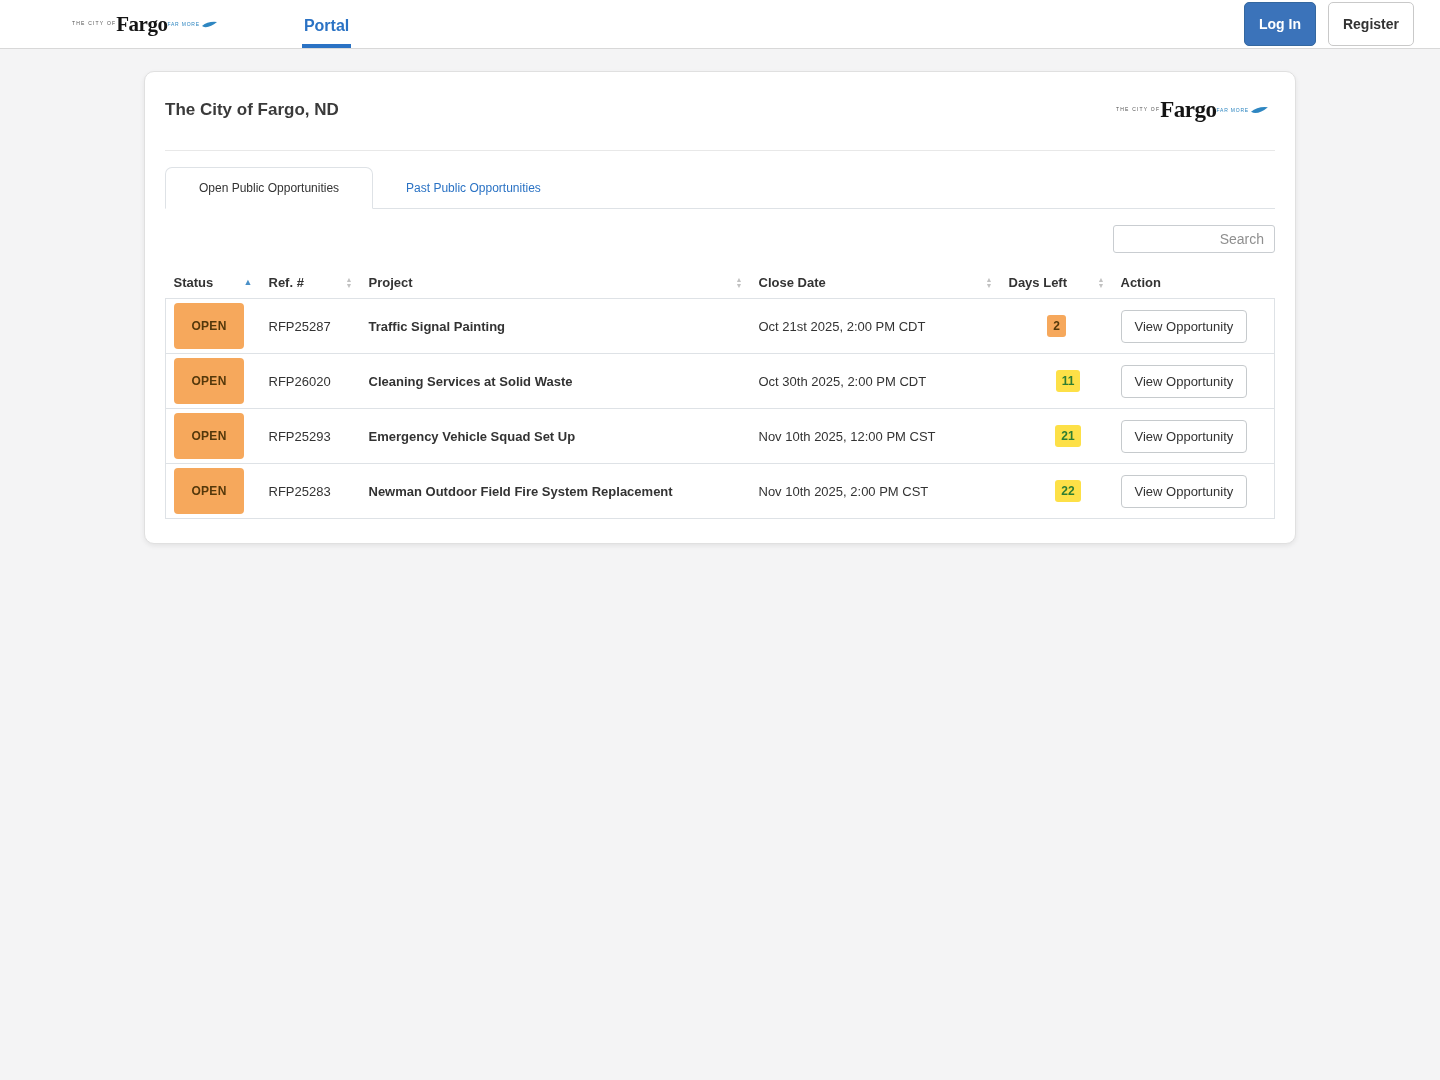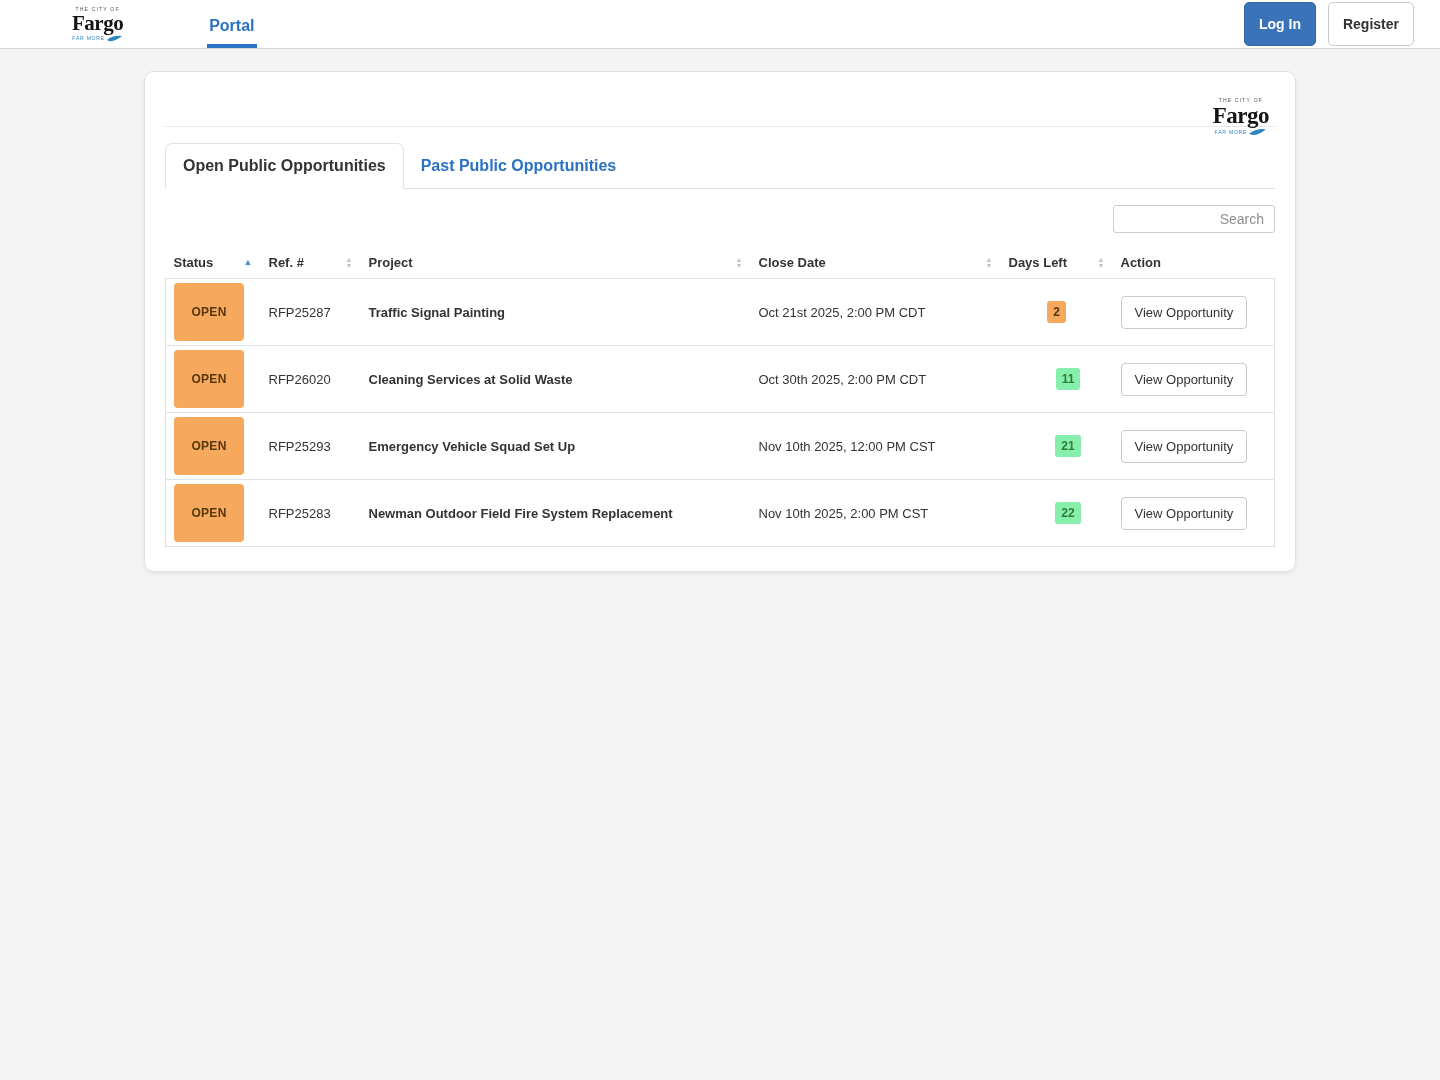--- a/index.html
+++ b/index.html
@@ -11,21 +11,21 @@
     color: #333;
   }
 
   
   .navbar {
     height: 49px; background: #fff;
     border-bottom: 1px solid #d8d8d8;
     display: flex; align-items: center;
     padding: 0 26px 0 72px;
   }
-  .fargo-logo { display: flex; flex-direction: column; align-items: center; line-height: 1; user-select: none; }
+  .fargo-logo { display: flex; flex-direction: row; align-items: center; line-height: 1; user-select: none; }
   .fargo-logo .logo-top { font-size: 5px; letter-spacing: 1.2px; color: #555; margin-bottom: 1px; }
   .fargo-logo .logo-name { font-family: "Liberation Serif", serif; font-weight: bold; font-size: 21px; color: #141414; letter-spacing: -0.5px; }
   .fargo-logo .logo-bottom { font-size: 5px; letter-spacing: 0.8px; color: #2e86c1; display: flex; align-items: center; gap: 2px; margin-top: 1px; }
   .card-brand .logo-name { font-size: 23px; }
   .nav-links { margin-left: 84px; display: flex; height: 100%; }
   .nav-item {
     height: 100%; display: flex; align-items: center;
     font-size: 16px; font-weight: bold; color: #2a72c4;
     padding: 8px 2px 0; border-bottom: 4px solid transparent;
     cursor: pointer; text-decoration: none;
@@ -44,21 +44,21 @@
     padding: 24px 20px 24px; position: relative;
   }
   .card-brand { position: absolute; top: 26px; right: 26px; }
   .page-title { font-size: 27px; font-weight: bold; color: #2273c3; margin: 0; line-height: 1.15; }
   .page-subtitle { font-size: 17px; font-weight: bold; color: #3a3a3a; margin: 4px 0 0; }
   .rule { border: none; border-top: 1px solid #e8e8e8; margin: 30px 0 16px; }
 
   
   .tabbar { display: flex; border-bottom: 1px solid #dee2e6; }
   .tab {
-    padding: 13px 17px; font-size: 16px; font-weight: bold; cursor: pointer;
+    padding: 13px 33px; font-size: 12px; font-weight: normal; cursor: pointer;
     background: transparent; border: none; font-family: inherit;
   }
   .tab.active {
     color: #333; background: #fff;
     border: 1px solid #dee2e6; border-bottom: 1px solid #fff;
     border-radius: 7px 7px 0 0; margin-bottom: -1px;
   }
   .tab.inactive { color: #2a72c4; }
 
   
@@ -78,25 +78,25 @@
   .sort-asc { color: #4a90c8; font-size: 9px; line-height: 1; }
   .sort-both { display: inline-flex; flex-direction: column; color: #c2c2c2; font-size: 7px; line-height: 0.78; }
   tbody td { border-top: 1px solid #dee2e6; border-bottom: 1px solid #dee2e6; padding: 4px 8px; height: 48px; font-size: 13px; vertical-align: middle; }
   tbody tr td:first-child { border-left: 1px solid #dee2e6; }
   tbody tr td:last-child { border-right: 1px solid #dee2e6; }
   td.cell-project { font-weight: bold; }
   td.cell-days { text-align: center; }
   .badge-open {
     display: inline-block; min-width: 70px; text-align: center;
     background: #f6a85c; color: #54380b; font-weight: bold; font-size: 12px;
-    letter-spacing: 0.3px; padding: 22px 10px; border-radius: 4px;
+    letter-spacing: 0.3px; padding: 16px 10px; border-radius: 4px;
   }
   .days-badge { display: inline-block; min-width: 12px; padding: 4px 6px; border-radius: 3px; font-size: 12px; font-weight: bold; }
   .days-badge.warning { background: #f6a85c; color: #54380b; }
-  .days-badge.success { background: #86efac; color: #2e7d32; margin-left: 23px; }
+  .days-badge.success { background: #fde047; color: #2e7d32; margin-left: 23px; }
   .btn-view {
     background: #fff; border: 1px solid #c6cacd; border-radius: 4px;
     padding: 8px 13px; font-size: 13px; color: #333; font-family: inherit; cursor: pointer;
   }
 
   
   .card-footer { margin-top: 42px; display: flex; gap: 24px; }
   .card-footer a { color: #2a72c4; font-size: 13px; text-decoration: underline; }
 
   .swoosh { display: inline-block; }
@@ -130,20 +130,21 @@
     <span class="logo-top">THE CITY OF</span>
     <span class="logo-name">Fargo</span>
     <span class="logo-bottom">
       <span>FAR MORE</span>
       <svg class="swoosh" width="18" height="8" viewBox="0 0 16 7">
           <path d="M0,5 Q6,0 15,1 Q8,7 2,6 Z" fill="#2e86c1"></path>
         </svg>
     </span>
   </div>
 
+  <h2 class="page-subtitle">The City of Fargo, ND</h2>
 
   <hr class="rule">
 
   <div class="tabbar">
     <button class="tab active">Open Public Opportunities</button>
     <button class="tab inactive">Past Public Opportunities</button>
   </div>
 
   <div class="search-row">
     <input class="search-input" type="text" placeholder="Search" style="">

